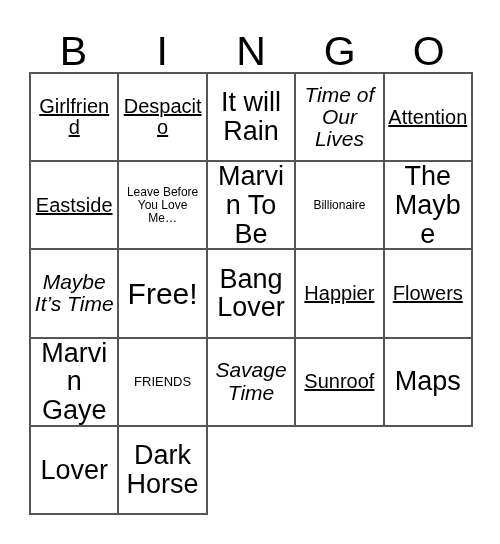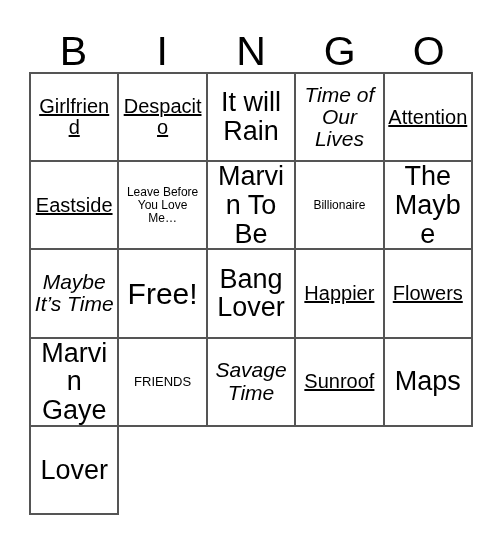--- a/index.html
+++ b/index.html
@@ -156,15 +156,18 @@
 
     <div class="cell">
         <span class="cell-text fs-sm">Sunroof</span>
       </div>
     <div class="cell">
         <span class="cell-text fs-lg">Maps</span>
       </div>
     <div class="cell">
         <span class="cell-text fs-lg">Lover</span>
       </div>
+    <div class="cell">
+        <span class="cell-text fs-lg">Dark Horse</span>
+      </div>
   </div>
 
 </div>
 
 </body></html>

